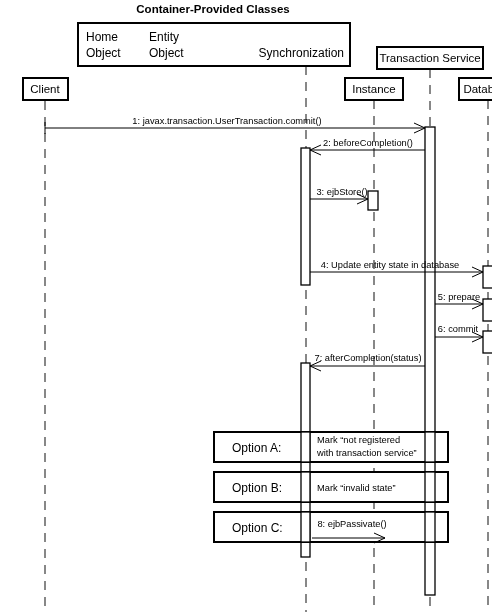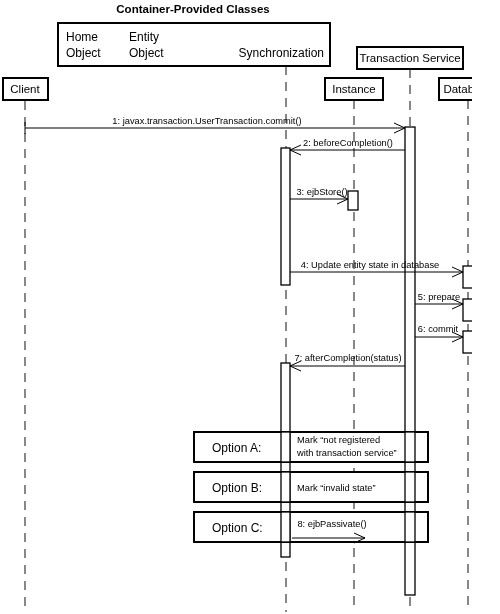--- a/index.html
+++ b/index.html
@@ -10,20 +10,21 @@
   body {
     font-family: "Liberation Sans", sans-serif;
     color: #000000;
   }
   #diagram-root {
     position: relative;
     width: 472px;
     height: 614px;
     overflow: hidden;
     background: #ffffff;
+    margin-left: 20px;
   }
   svg#seq-svg {
     position: absolute;
     left: 0;
     top: 0;
     width: 500px;
     height: 614px;
   }
   .obj-box {
     fill: #ffffff;

